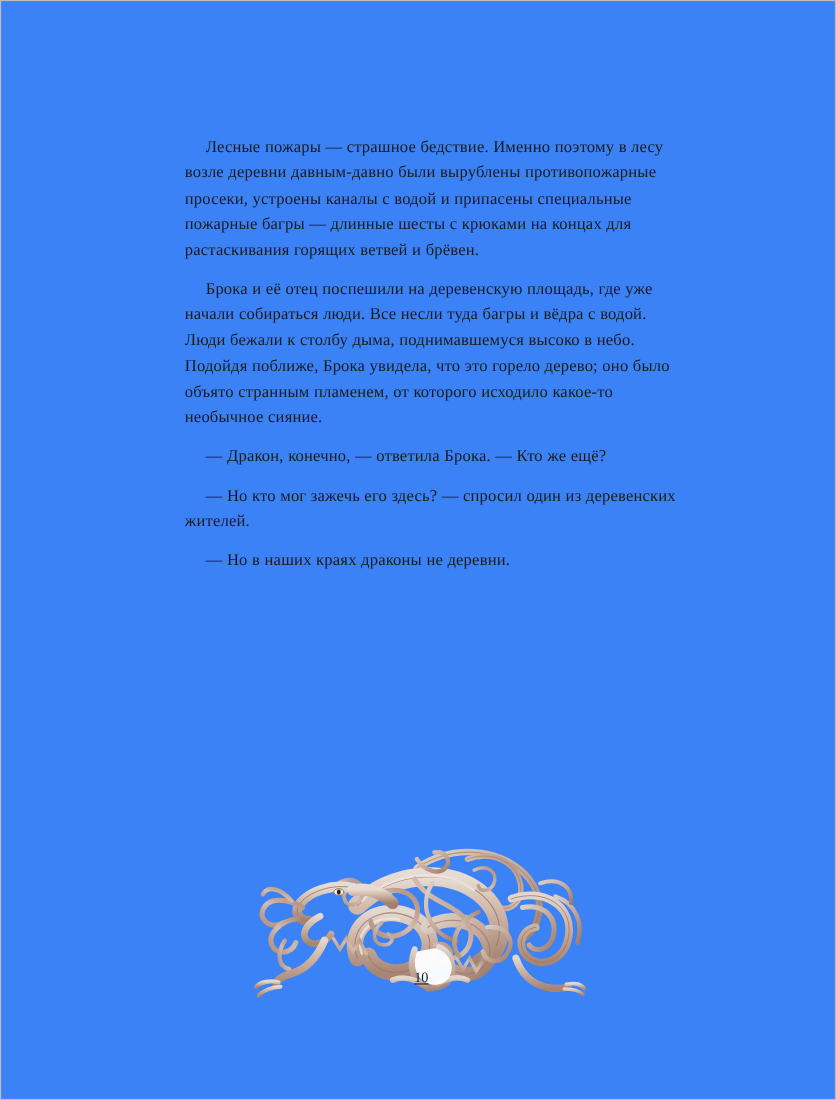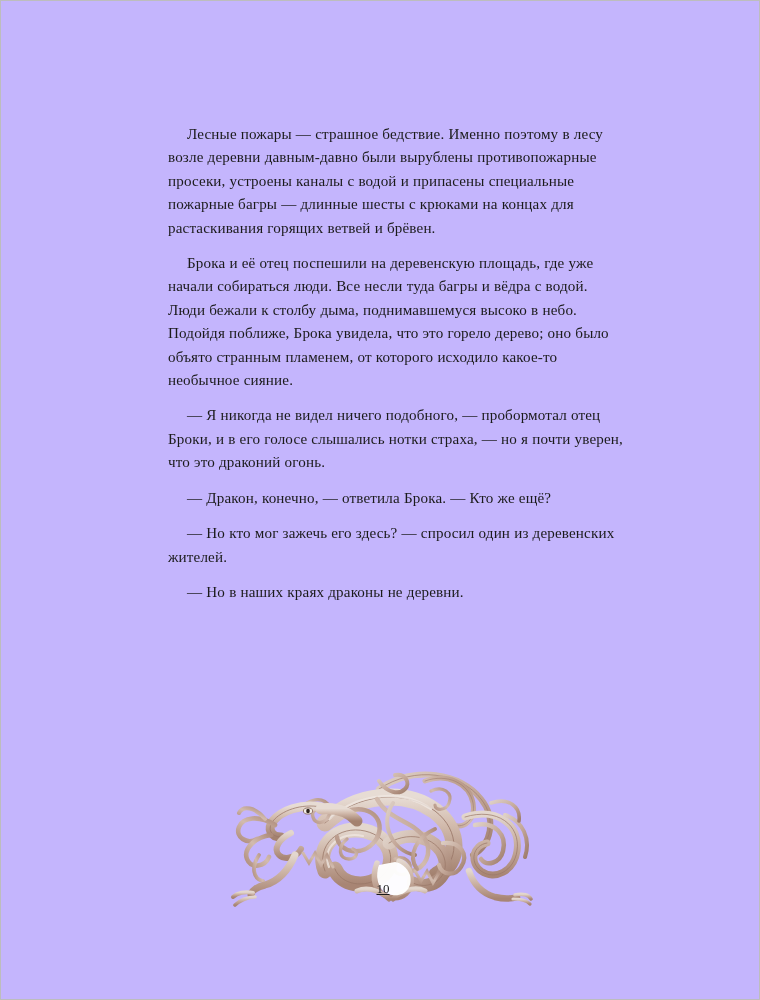--- a/index.html
+++ b/index.html
@@ -12,21 +12,21 @@
     width: 760px;
     height: 1000px;
     overflow: hidden;
     font-family: "Liberation Serif", "DejaVu Serif", serif;
   }
 
   .page {
     position: relative;
     width: 760px;
     height: 1000px;
-    background: #c4b5fd;
+    background: #3b82f6;
     box-sizing: border-box;
     border: 1px solid #bdbdbd;
     overflow: hidden;
   }
 
   .text-column {
     position: absolute;
     left: 167px;
     top: 122px;
     width: 460px;
@@ -84,21 +84,20 @@
   }
 </style>
 </head>
 <body>
 
 <div class="page">
 
   <div class="text-column">
     <p class="para">Лесные пожары — страшное бедствие. Именно поэтому в лесу возле деревни давным-давно были вырублены противопожарные просеки, устроены каналы с водой и припасены специальные пожарные багры — длинные шесты с крюками на концах для растаскивания горящих ветвей и брёвен.</p>
     <p class="para">Брока и её отец поспешили на деревенскую площадь, где уже начали собираться люди. Все несли туда багры и вёдра с водой. Люди бежали к столбу дыма, поднимавшемуся высоко в небо. Подойдя поближе, Брока увидела, что это горело дерево; оно было объято странным пламенем, от которого исходило какое-то необычное сияние.</p>
-    <p class="para">— Я никогда не видел ничего подобного, — пробормотал отец Броки, и в его голосе слышались нотки страха, — но я почти уверен, что это драконий огонь.</p>
     <p class="para">— Дракон, конечно, — ответила Брока. — Кто же ещё?</p>
     <p class="para">— Но кто мог зажечь его здесь? — спросил один из деревенских жителей.</p>
     <p class="para">— Но в наших краях драконы не деревни.</p>
   </div>
 
   <div class="illustration-wrap">
     <svg viewBox="0 0 305 155" xmlns="http://www.w3.org/2000/svg">
       <defs>
         <linearGradient id="bandA" x1="0" y1="0" x2="0" y2="1">
           <stop offset="0%" stop-color="#e3d7ce"></stop>

